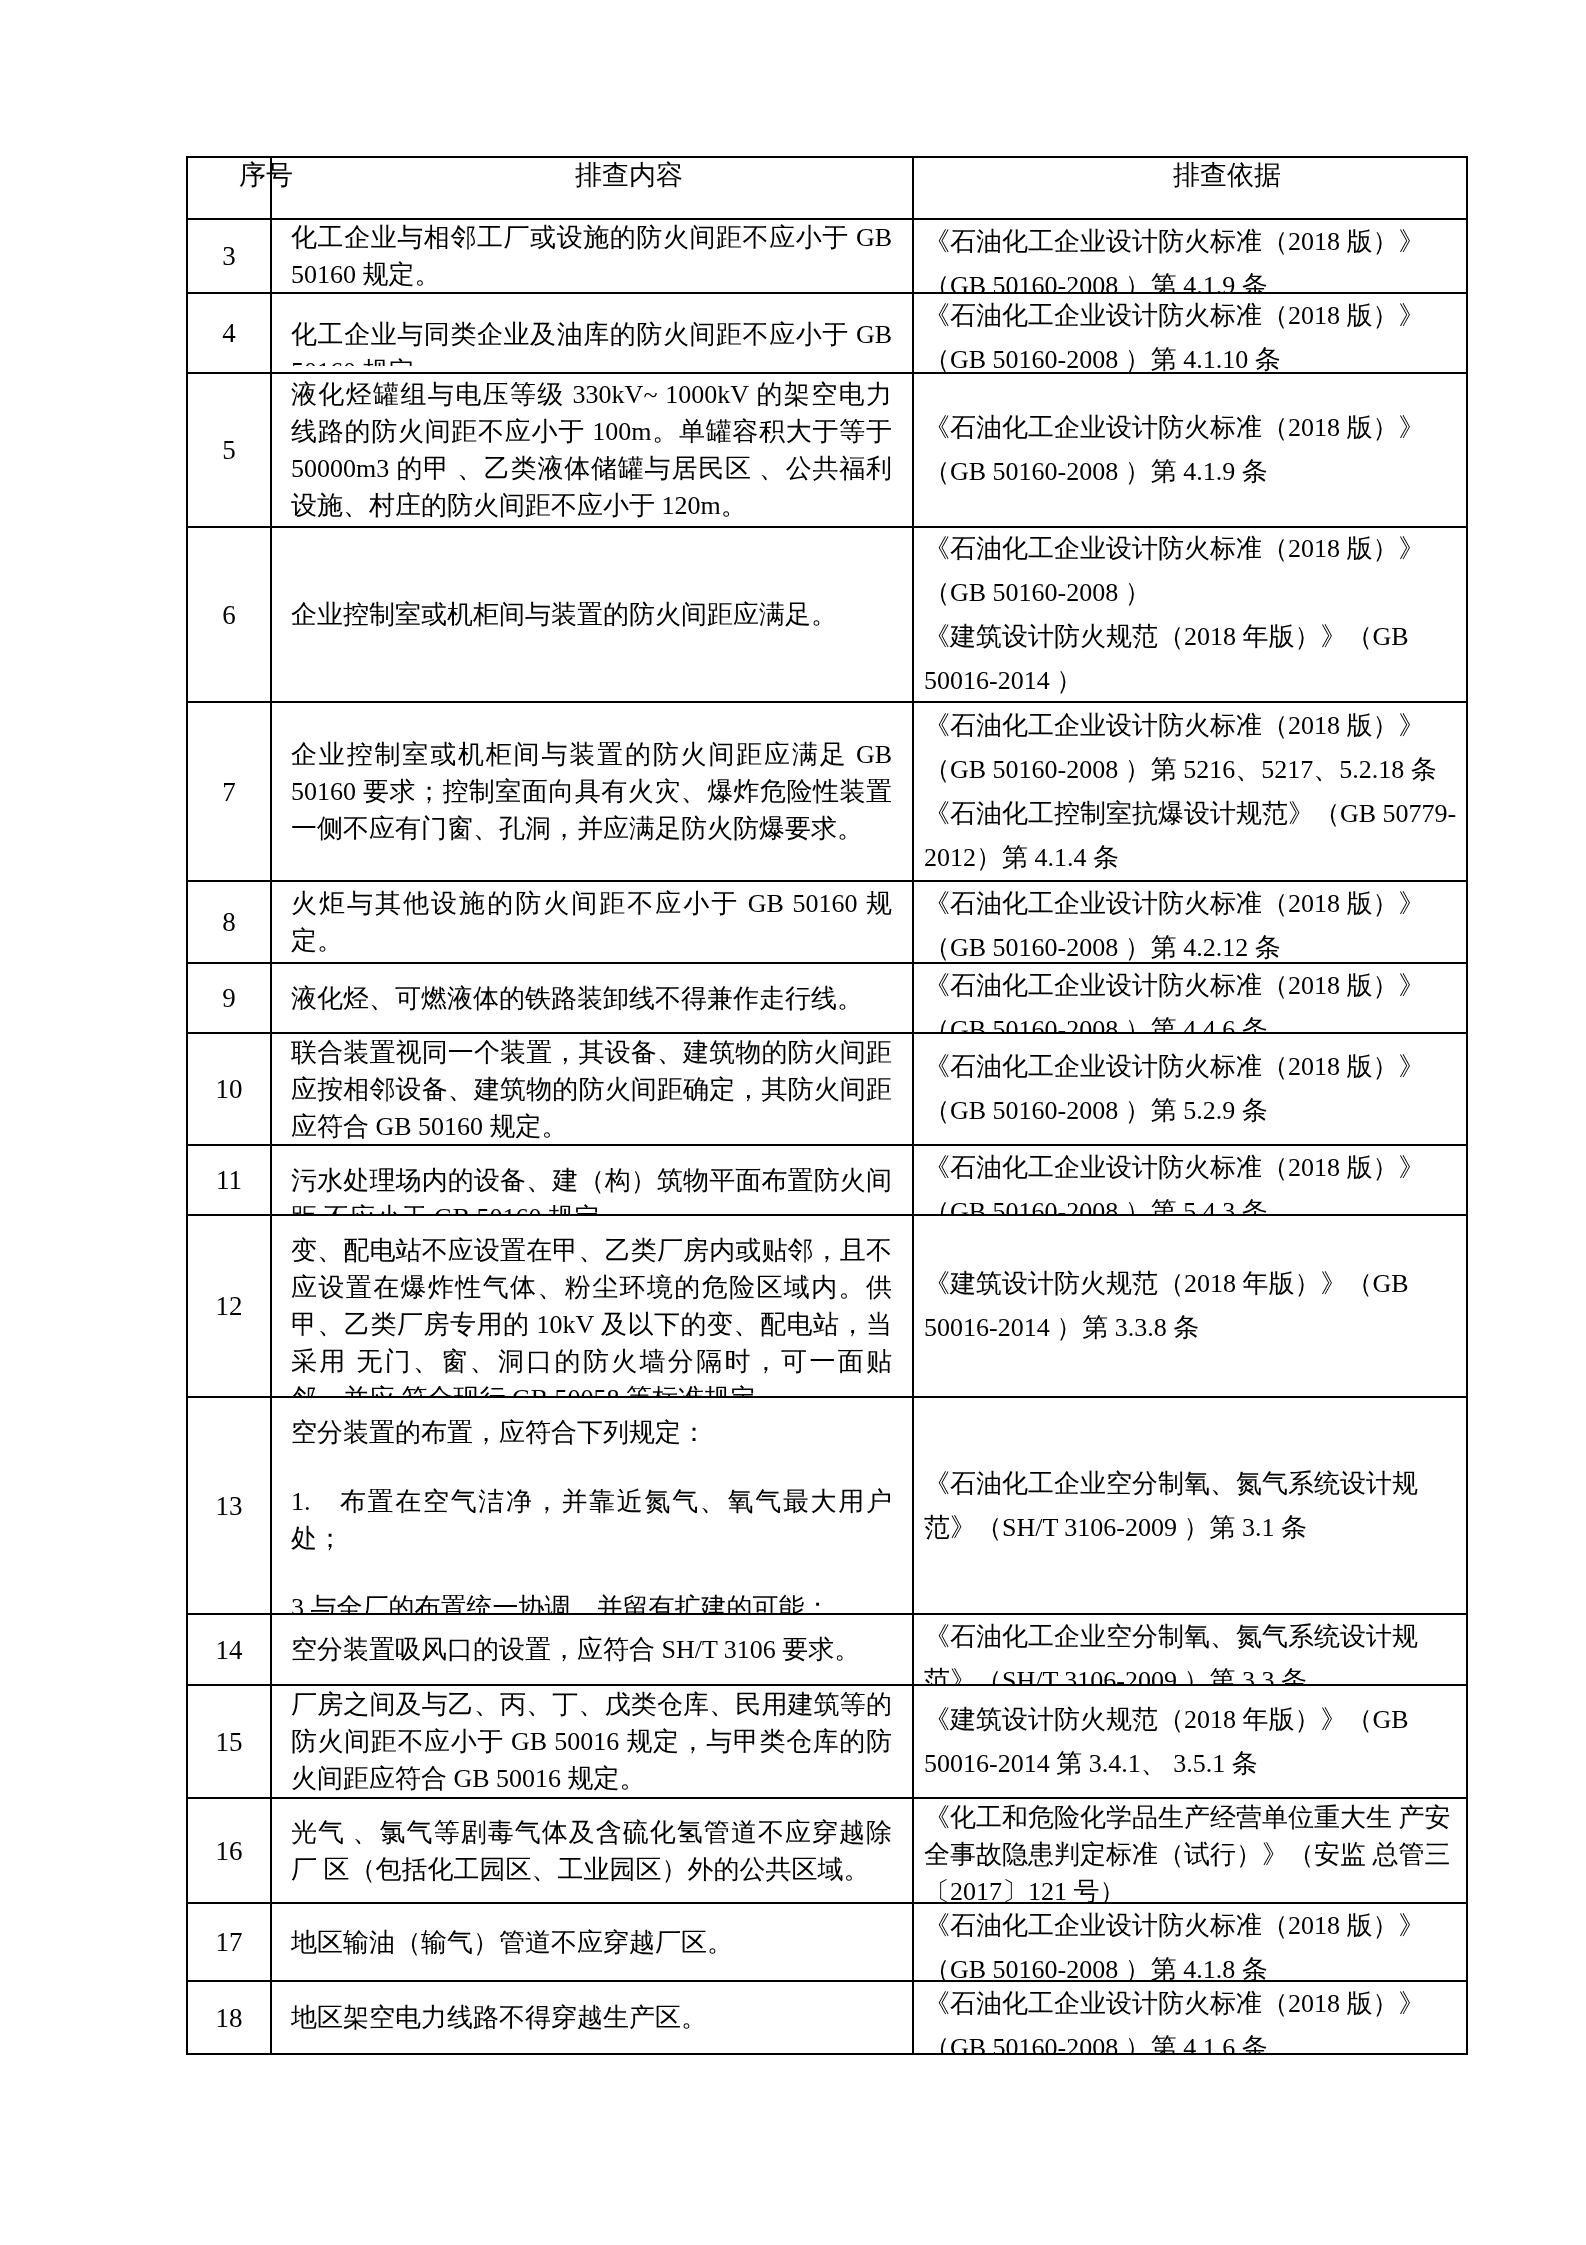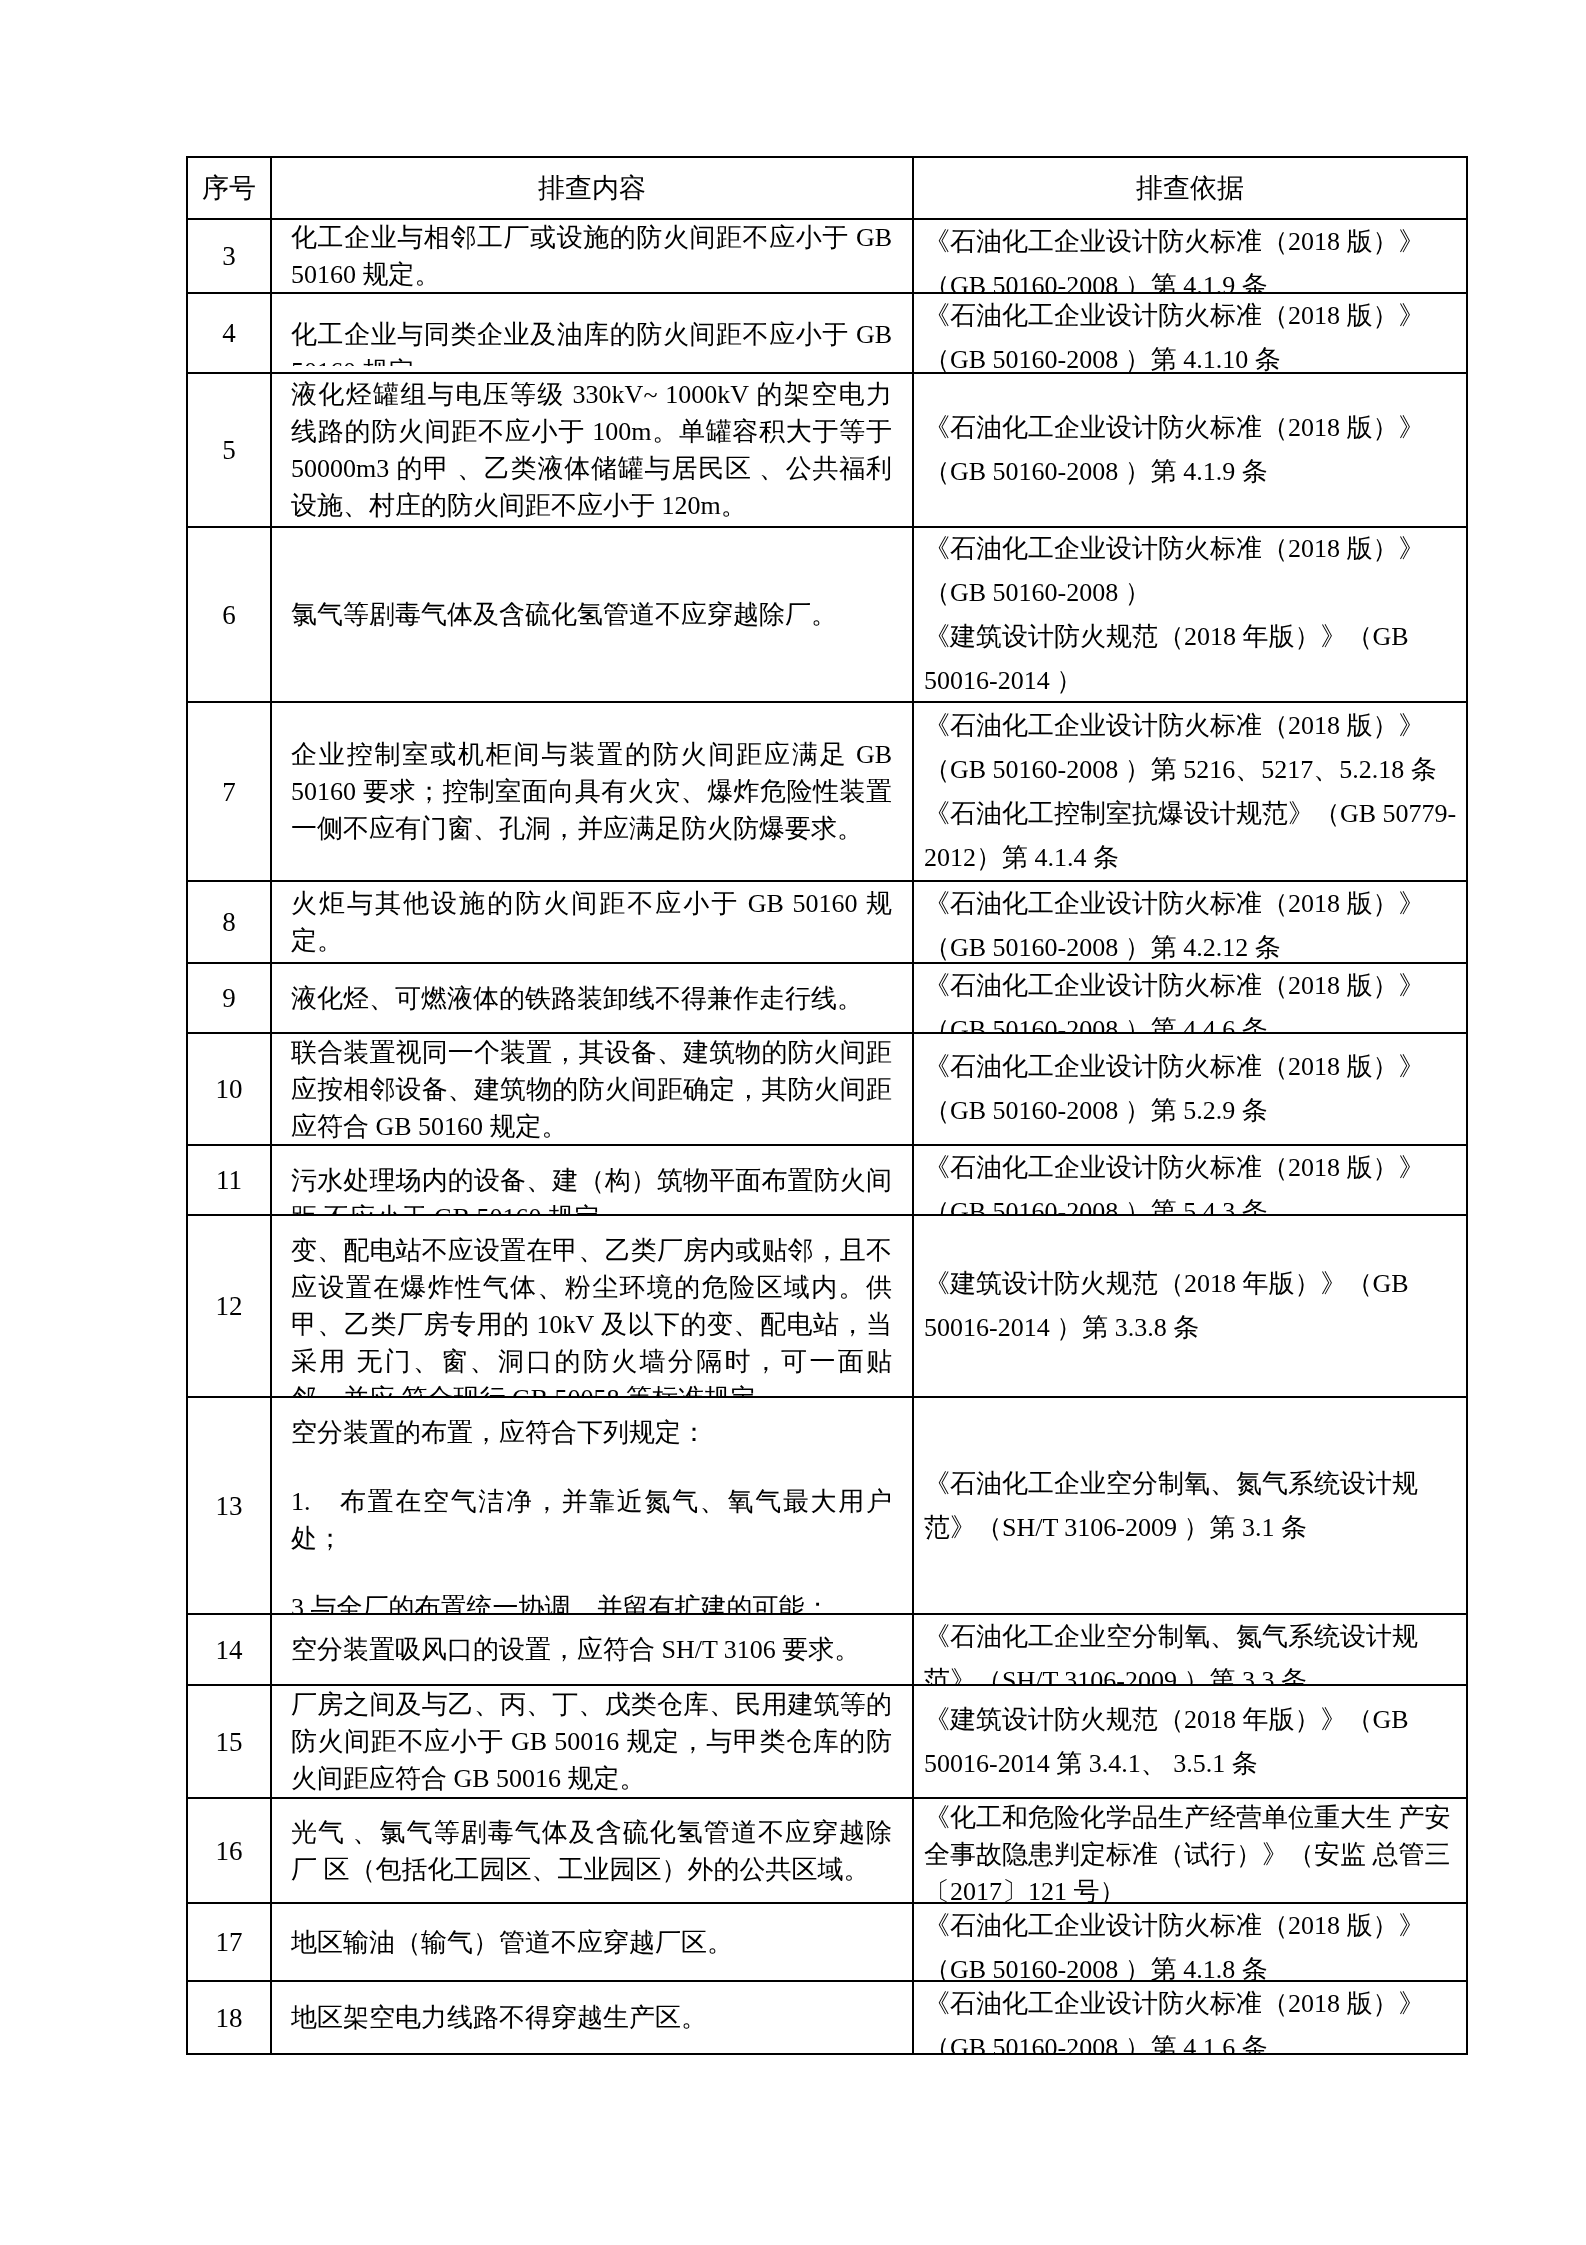--- a/index.html
+++ b/index.html
@@ -18,21 +18,21 @@
   }
   .doc-table col.c-no{width:84px;}
   .doc-table col.c-content{width:642px;}
   .doc-table col.c-basis{width:554px;}
   .doc-table th,.doc-table td{
     border:2px solid #000;
     padding:0;
     vertical-align:middle;
     font-weight:normal;
   }
-  .doc-table th .cellbox{justify-content:center;align-items:center;}
+  .doc-table th .cellbox{justify-content:flex-start;align-items:center;margin-left:37px;}
   .cellbox{
     display:flex;flex-direction:column;justify-content:center;
     overflow:hidden;
     box-sizing:border-box;
     width:100%;
   }
   .cellbox.top{justify-content:flex-start;}
   .hdr .cellbox{height:60px;}
   .hdr p{font-size:27px;line-height:34px;margin:0;text-align:center;}
   .no-cell .cellbox{align-items:center;}
@@ -131,21 +131,21 @@
           </td>
         </tr>
         <tr>
           <td class="no-cell">
             <div class="cellbox" style="height:173px">
               <p>6</p>
             </div>
           </td>
           <td class="content-cell">
             <div class="cellbox" style="height:173px">
-              <p>氯气等剧毒气体及含硫化氢管道不应穿越除厂。</p>
+              <p>企业控制室或机柜间与装置的防火间距应满足。</p>
             </div>
           </td>
           <td class="basis-cell">
             <div class="cellbox" style="height:173px">
               <p>《石油化工企业设计防火标准（2018 版）》（GB 50160-2008 ）</p>
               <p>《建筑设计防火规范（2018 年版）》（GB 50016-2014 ）</p>
             </div>
           </td>
         </tr>
         <tr>

